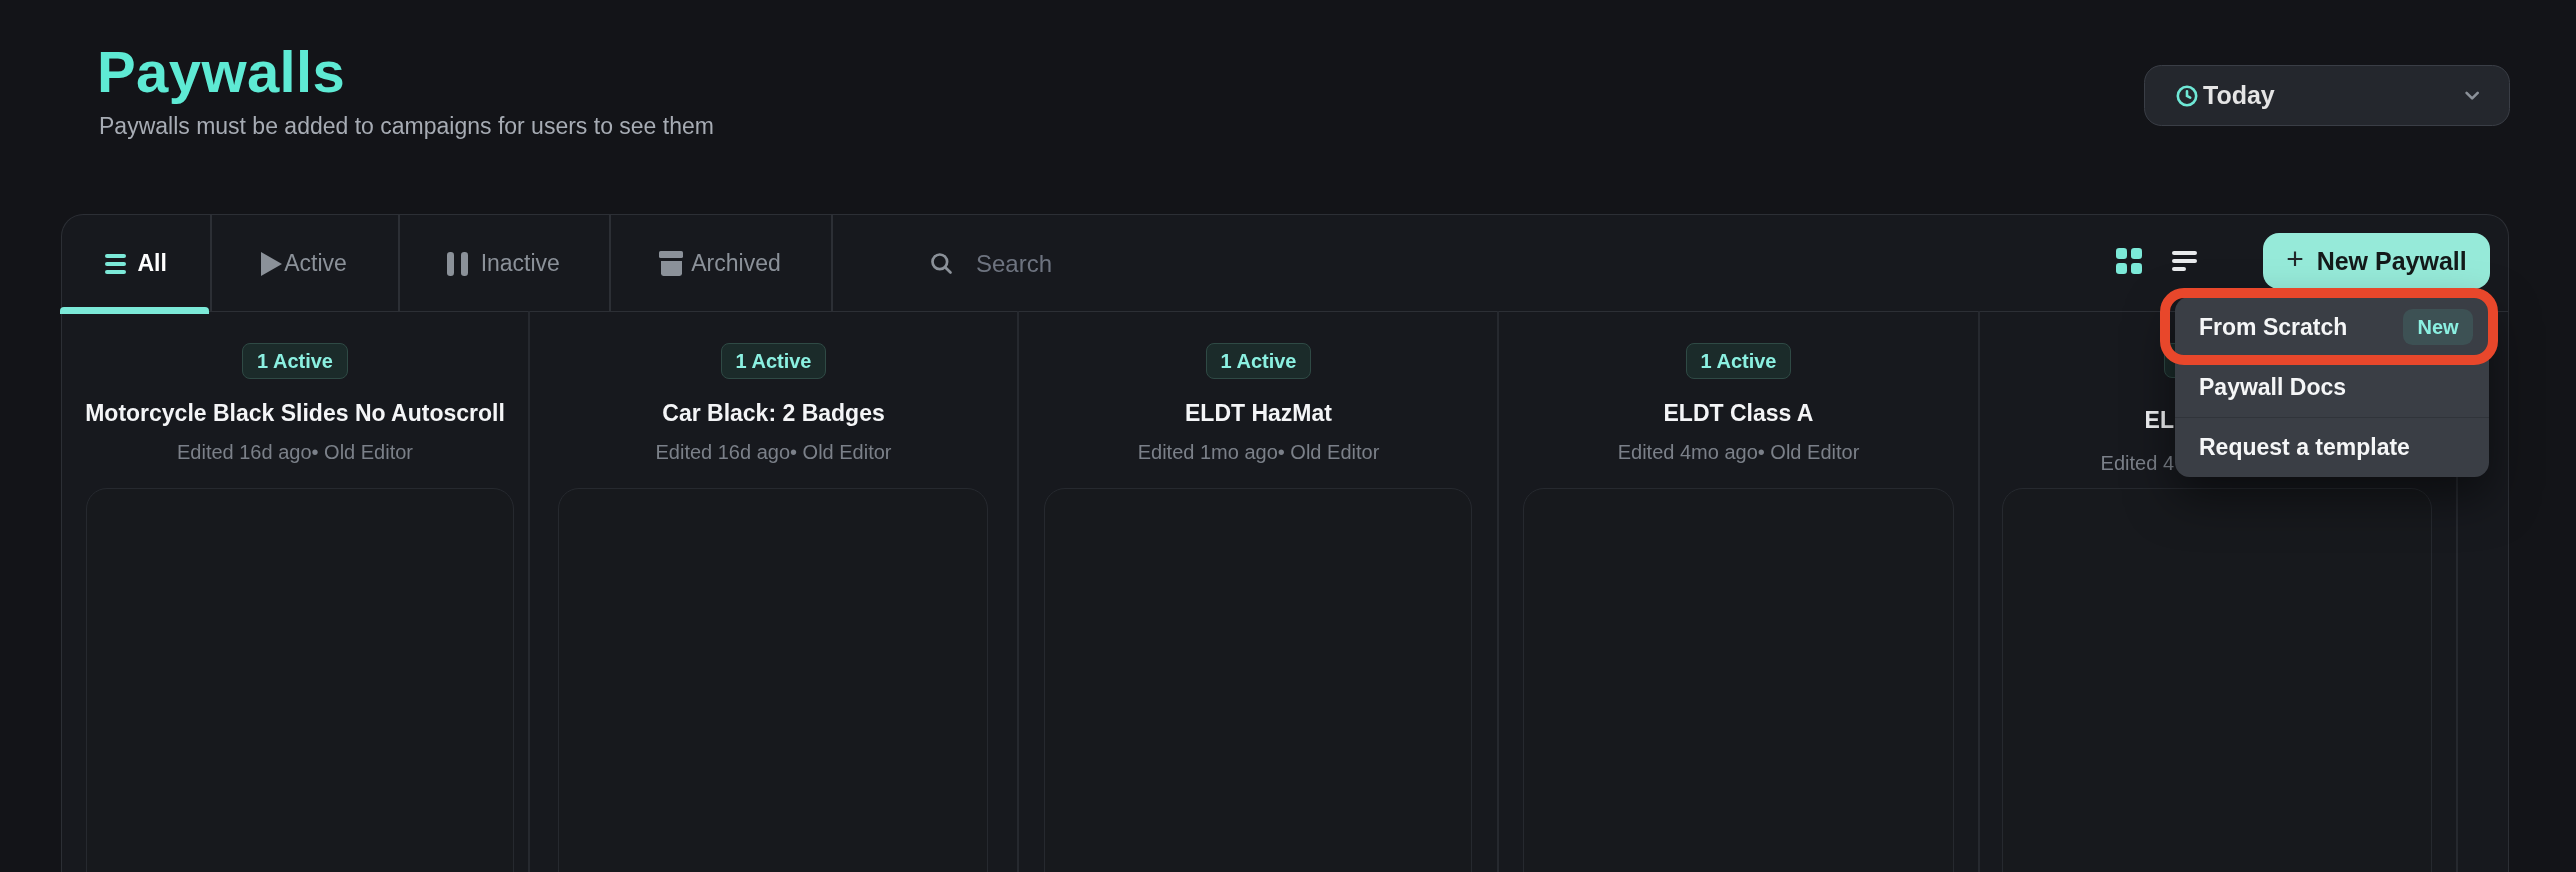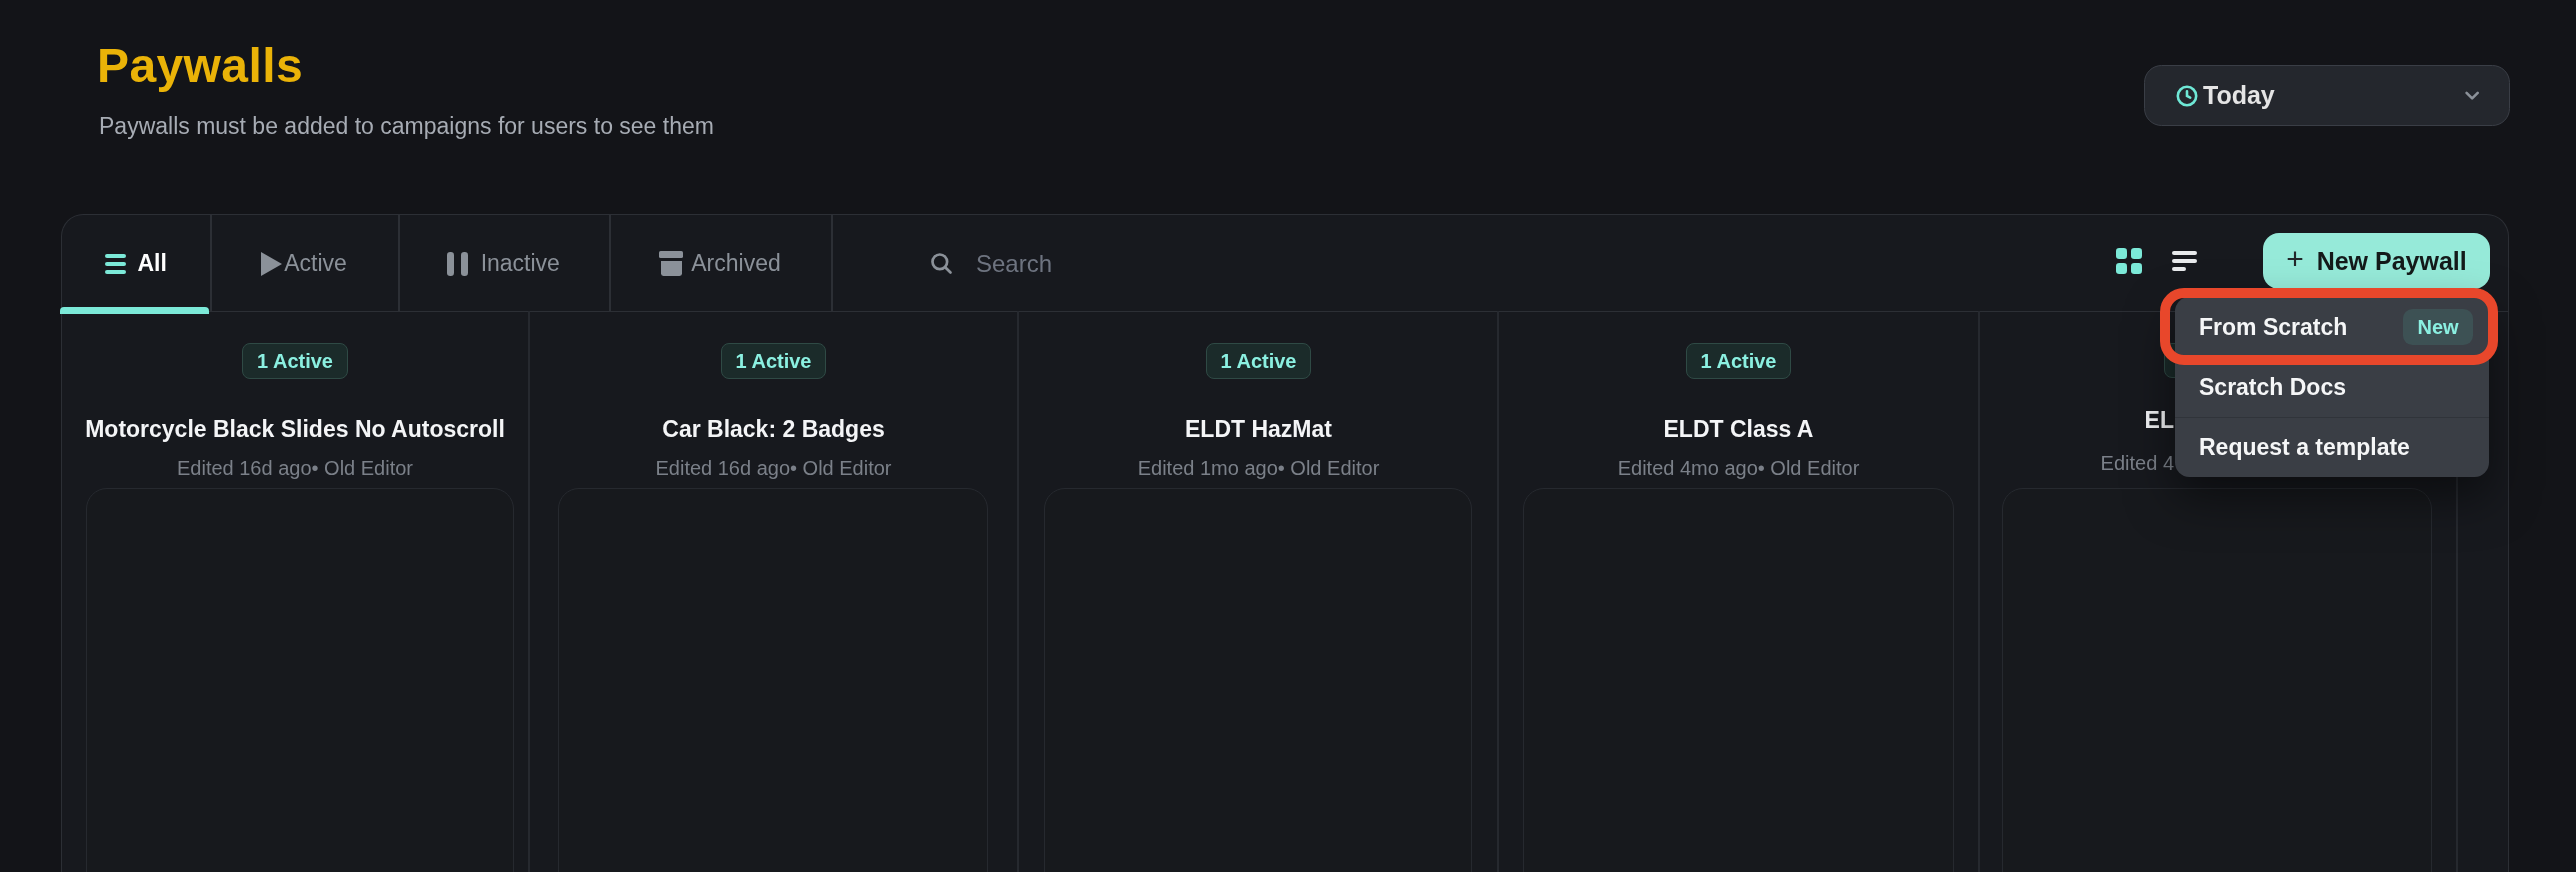--- a/index.html
+++ b/index.html
@@ -3,21 +3,21 @@
 <meta charset="utf-8">
 <style>
   * { margin:0; padding:0; box-sizing:border-box; }
   html,body { background:#131418; }
   .canvas {
     position:relative; width:2576px; height:873px; overflow:hidden;
     background:#131418; font-family:"Liberation Sans", sans-serif;
     -webkit-font-smoothing:antialiased;
   }
   
-  .page-title { position:absolute; left:97px; top:38px; font-size:48px; font-weight:700; color:#eab308; letter-spacing:0.4px; }
+  .page-title { position:absolute; left:97px; top:38px; font-size:58px; font-weight:700; color:#5eead4; letter-spacing:0.4px; }
   .page-subtitle { position:absolute; left:99px; top:113px; font-size:23px; color:#a7acb4; }
   .today-btn {
     position:absolute; left:2144px; top:65px; width:366px; height:61px;
     background:#24272d; border:1.6px solid #3a3e46; border-radius:17.6px;
     display:flex; align-items:center; cursor:pointer;
   }
   .today-btn .clock { margin-left:30px; width:24px; height:24px; }
   .today-btn .label { margin-left:4px; font-size:25px; font-weight:700; color:#e5e5e5; }
   .today-btn .chev { position:absolute; right:25.5px; width:22.3px; height:22.3px; }
   
@@ -62,21 +62,21 @@
   .new-paywall-btn .plus { font-size:30px; color:#23282b; font-weight:400; line-height:1; margin-top:-3.2px; }
   .new-paywall-btn .nb-label { font-size:25px; font-weight:700; color:#141a1a; }
   
   .coldiv { position:absolute; top:311px; width:1.6px; height:562px; background:#26292f; }
   .card-col { position:absolute; top:311px; text-align:center; }
   .badge {
     display:inline-block; margin-top:32px; padding:5.6px 13.6px;
     background:#1b2b2a; border:1.6px solid #2f4a45; border-radius:8px;
     font-size:20px; font-weight:700; color:#8bf0e1;
   }
-  .card-title { margin-top:37px; font-size:23px; font-weight:700; color:#f4f5f7; }
+  .card-title { margin-top:21px; font-size:23px; font-weight:700; color:#f4f5f7; }
   .card-edited { margin-top:13.6px; font-size:20px; color:#7b8089; }
   .preview-box {
     position:absolute; top:488px; height:606px;
     border:1.6px solid #26292f; border-radius:21px; background:#17191d;
   }
   
   .frag { position:absolute; text-align:right; }
   .badge-sliver {
     position:absolute; left:2164px; top:343px; width:88px; height:35px;
     background:#1b2b2a; border:1.6px solid #2f4a45; border-radius:8px;
@@ -226,21 +226,21 @@
     <div class="frag card-edited" style="left:1935px;top:452px;width:239px;margin-top:0;">Edited 4</div>
   </div>
   <div class="preview-box" style="left:2002px;width:430px;"></div>
 
   <div class="menu">
     <div class="menu-item">
       <span class="m-label">From Scratch</span>
       <span class="new-badge">New</span>
     </div>
     <div class="menu-item">
-      <span class="m-label">Scratch Docs</span>
+      <span class="m-label">Paywall Docs</span>
     </div>
     <div class="menu-item">
       <span class="m-label">Request a template</span>
     </div>
   </div>
 
   <div class="annotation-ring"></div>
 
 </div>
 

